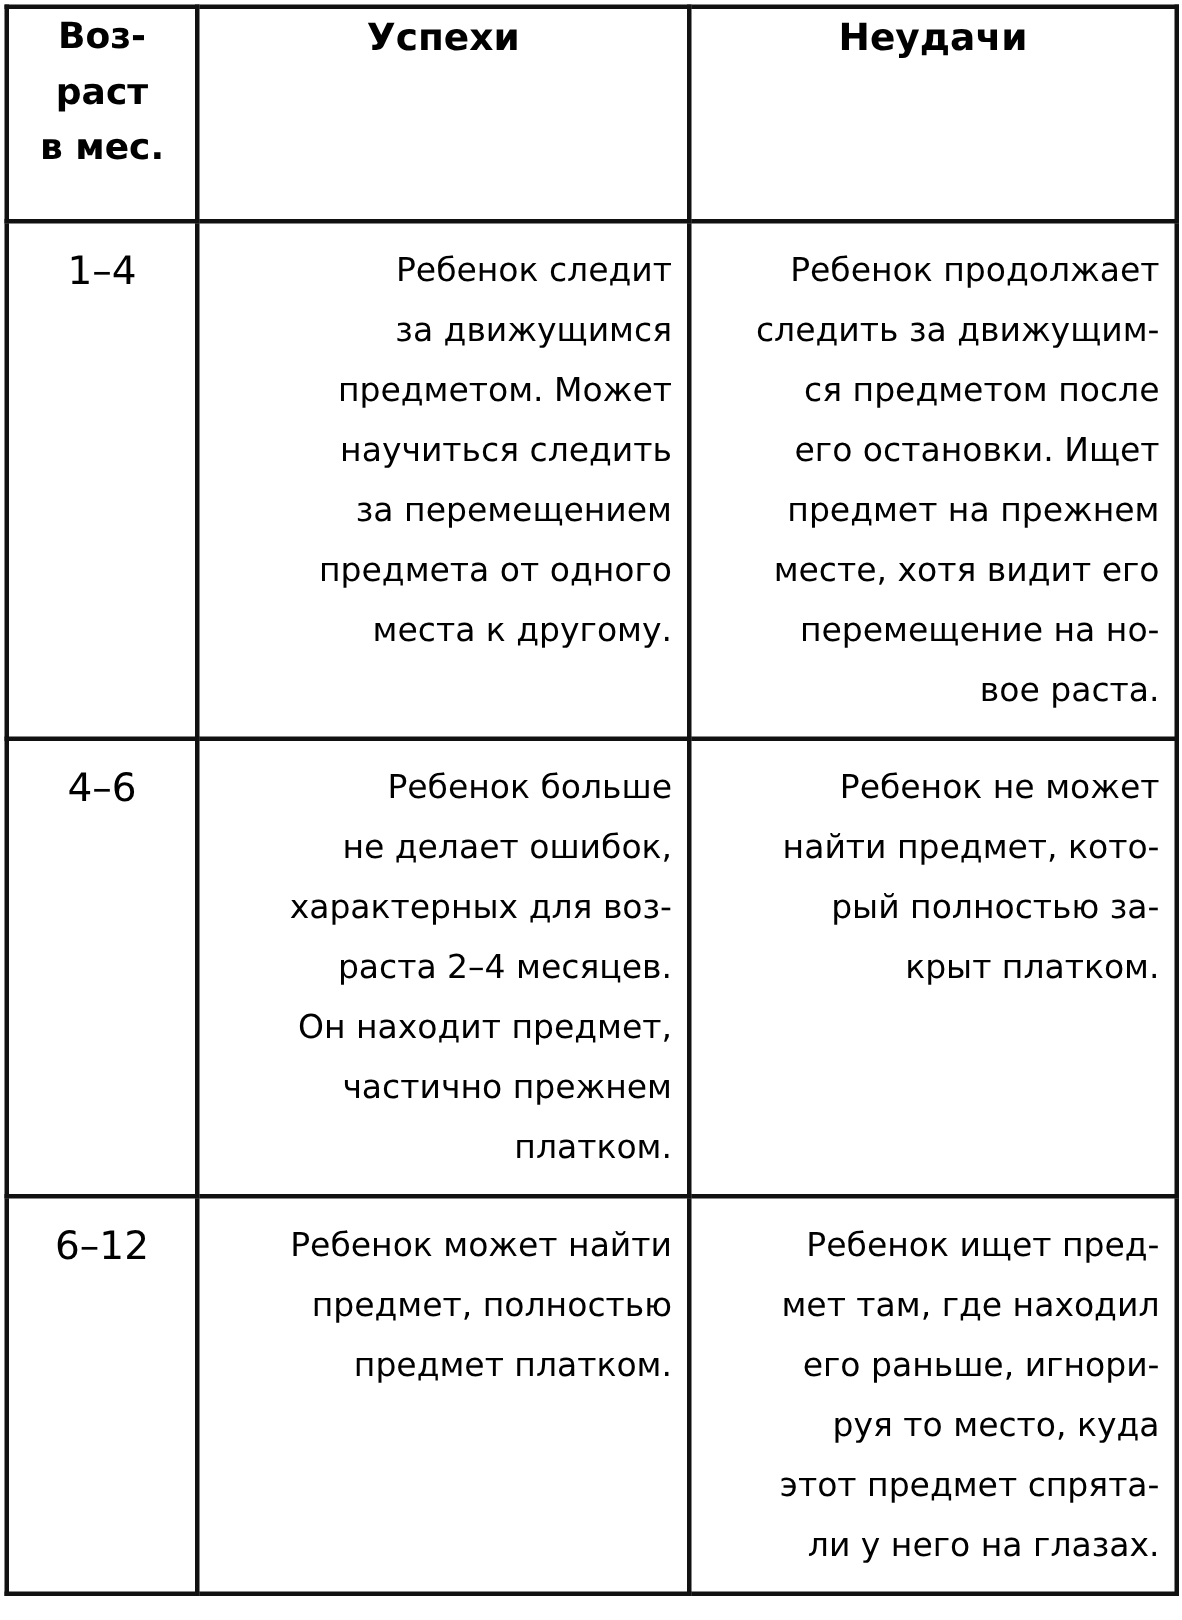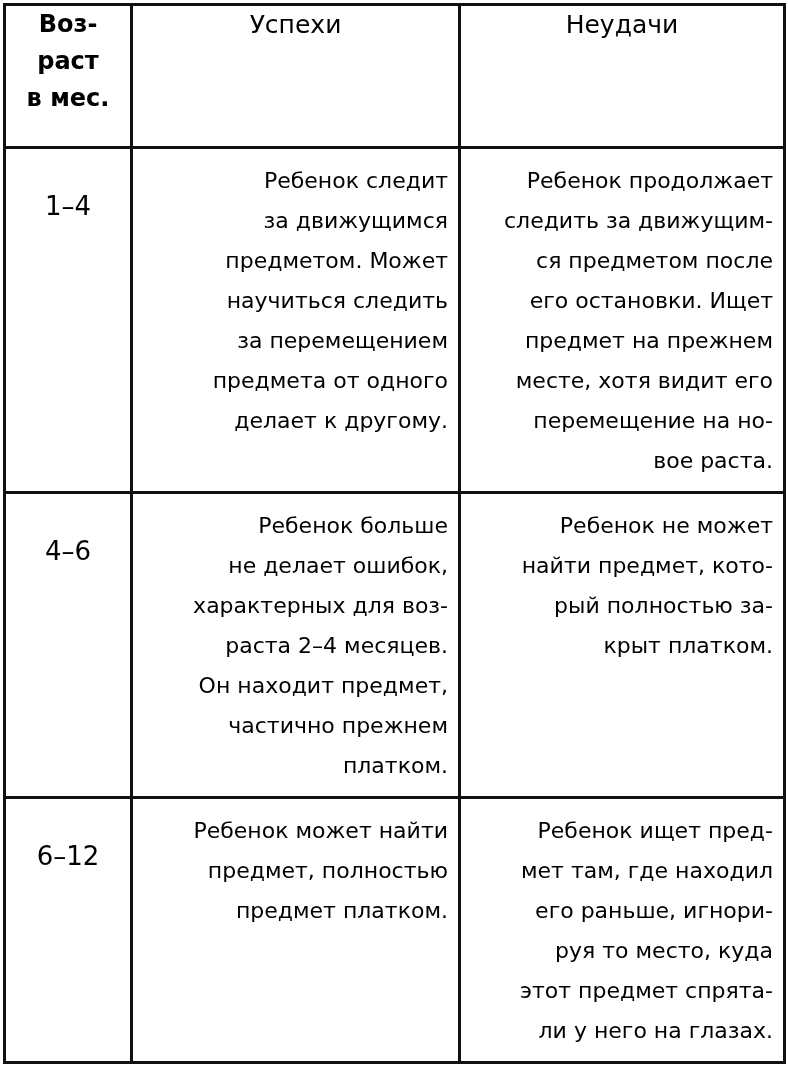--- a/index.html
+++ b/index.html
@@ -45,21 +45,21 @@
   }
 
   
 
   .hdr-cell {
     height: 140px;
     text-align: center;
     vertical-align: middle;
   }
   .hdr-inner {
-    font-weight: normal;
+    font-weight: bold;
     font-size: 25px;
     line-height: 38px;
     text-align: center;
     padding: 0 16px;
   }
   .hdr-age-inner {
     font-weight: bold;
     font-size: 24px;
     line-height: 37px;
     text-align: center;
@@ -68,21 +68,20 @@
 
   .age-cell {
     text-align: center;
     vertical-align: top;
   }
   .age-inner {
     font-size: 26px;
     line-height: 38px;
     padding-top: 13px;
     text-align: center;
-    margin-top: 25px;
   }
 
   .body-cell {
     vertical-align: top;
   }
   .body-inner {
     font-size: 22px;
     line-height: 40px;
     text-align: right;
     padding: 12px 10px 10px 10px;
@@ -134,21 +133,21 @@
           <div class="age-inner">1–4</div>
         </td>
         <td class="body-cell">
           <div class="body-inner">
               <span class="line">Ребенок следит</span>
               <span class="line">за движущимся</span>
               <span class="line">предметом. Может</span>
               <span class="line">научиться следить</span>
               <span class="line">за перемещением</span>
               <span class="line">предмета от одного</span>
-              <span class="line">делает к другому.</span>
+              <span class="line">места к другому.</span>
             </div>
         </td>
         <td class="body-cell">
           <div class="body-inner">
               <span class="line">Ребенок продолжает</span>
               <span class="line">следить за движущим-</span>
               <span class="line">ся предметом после</span>
               <span class="line">его остановки. Ищет</span>
               <span class="line">предмет на прежнем</span>
               <span class="line">месте, хотя видит его</span>

